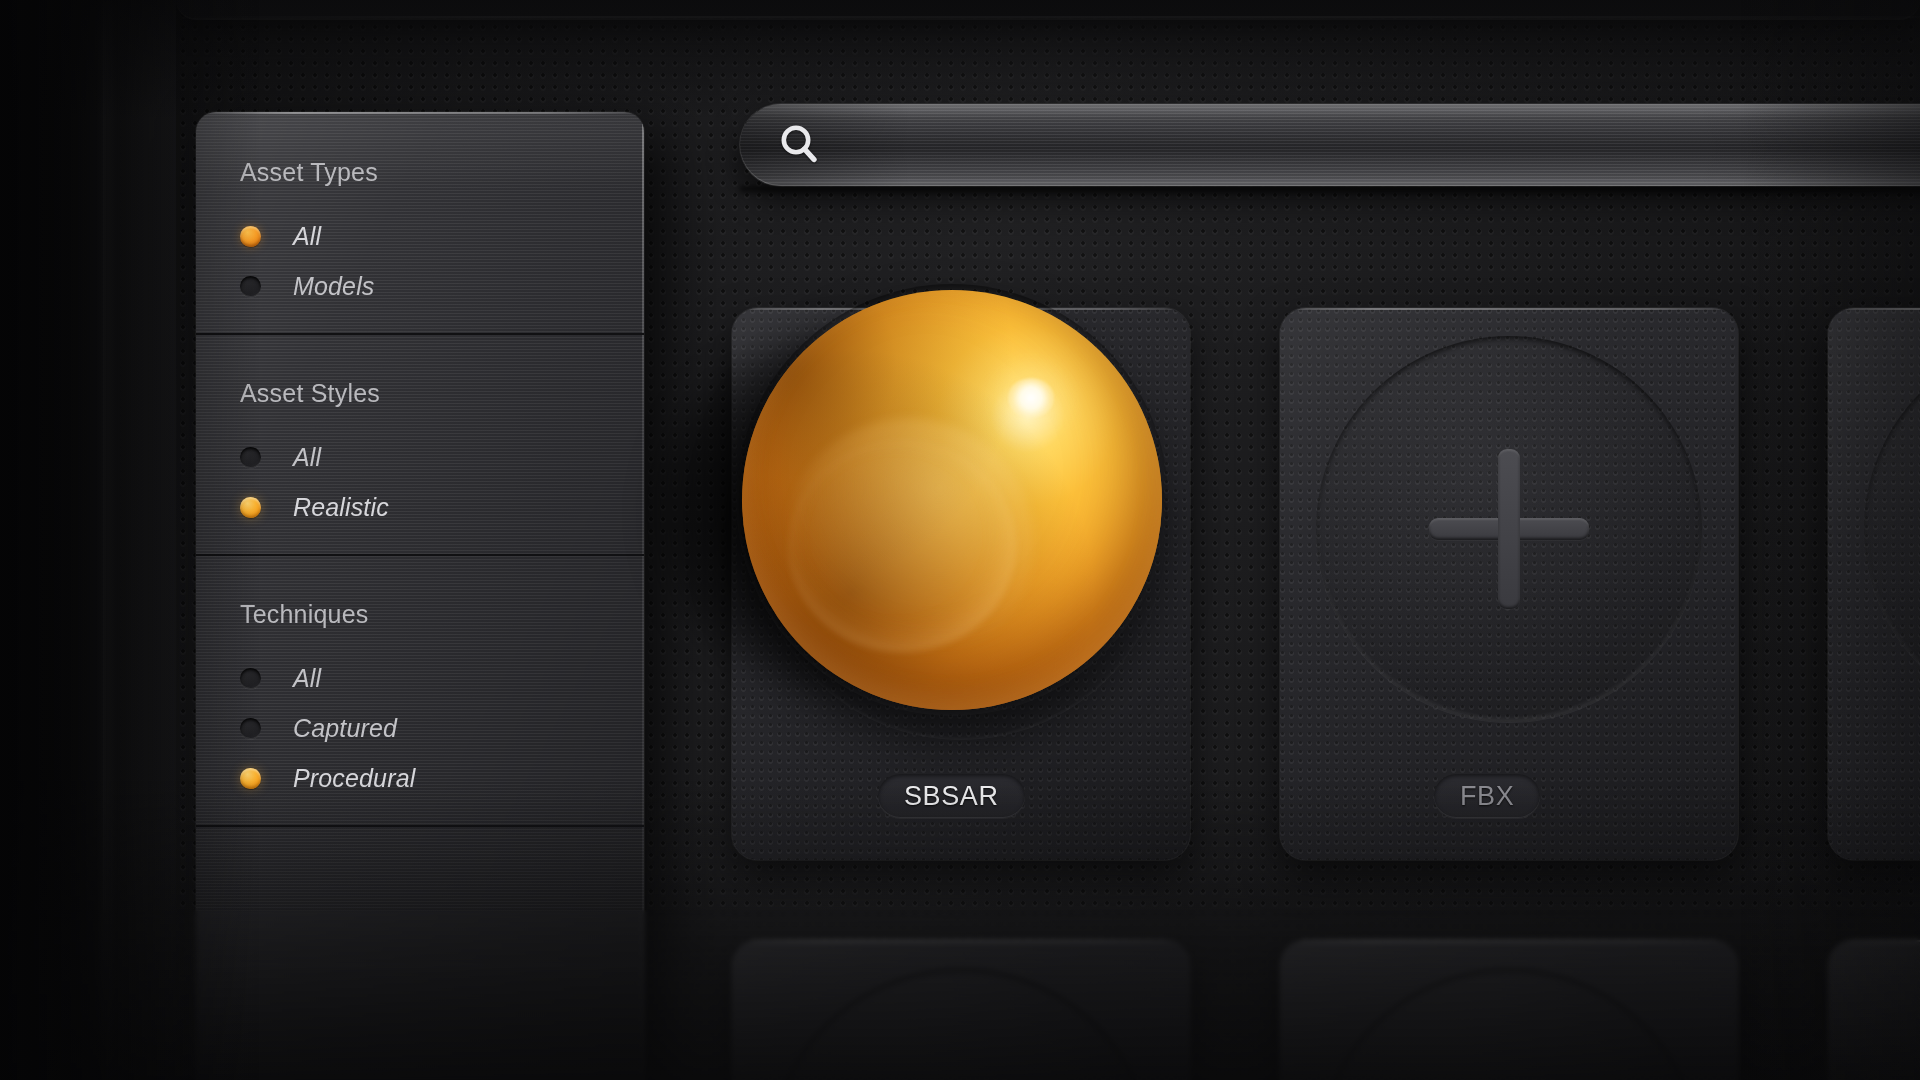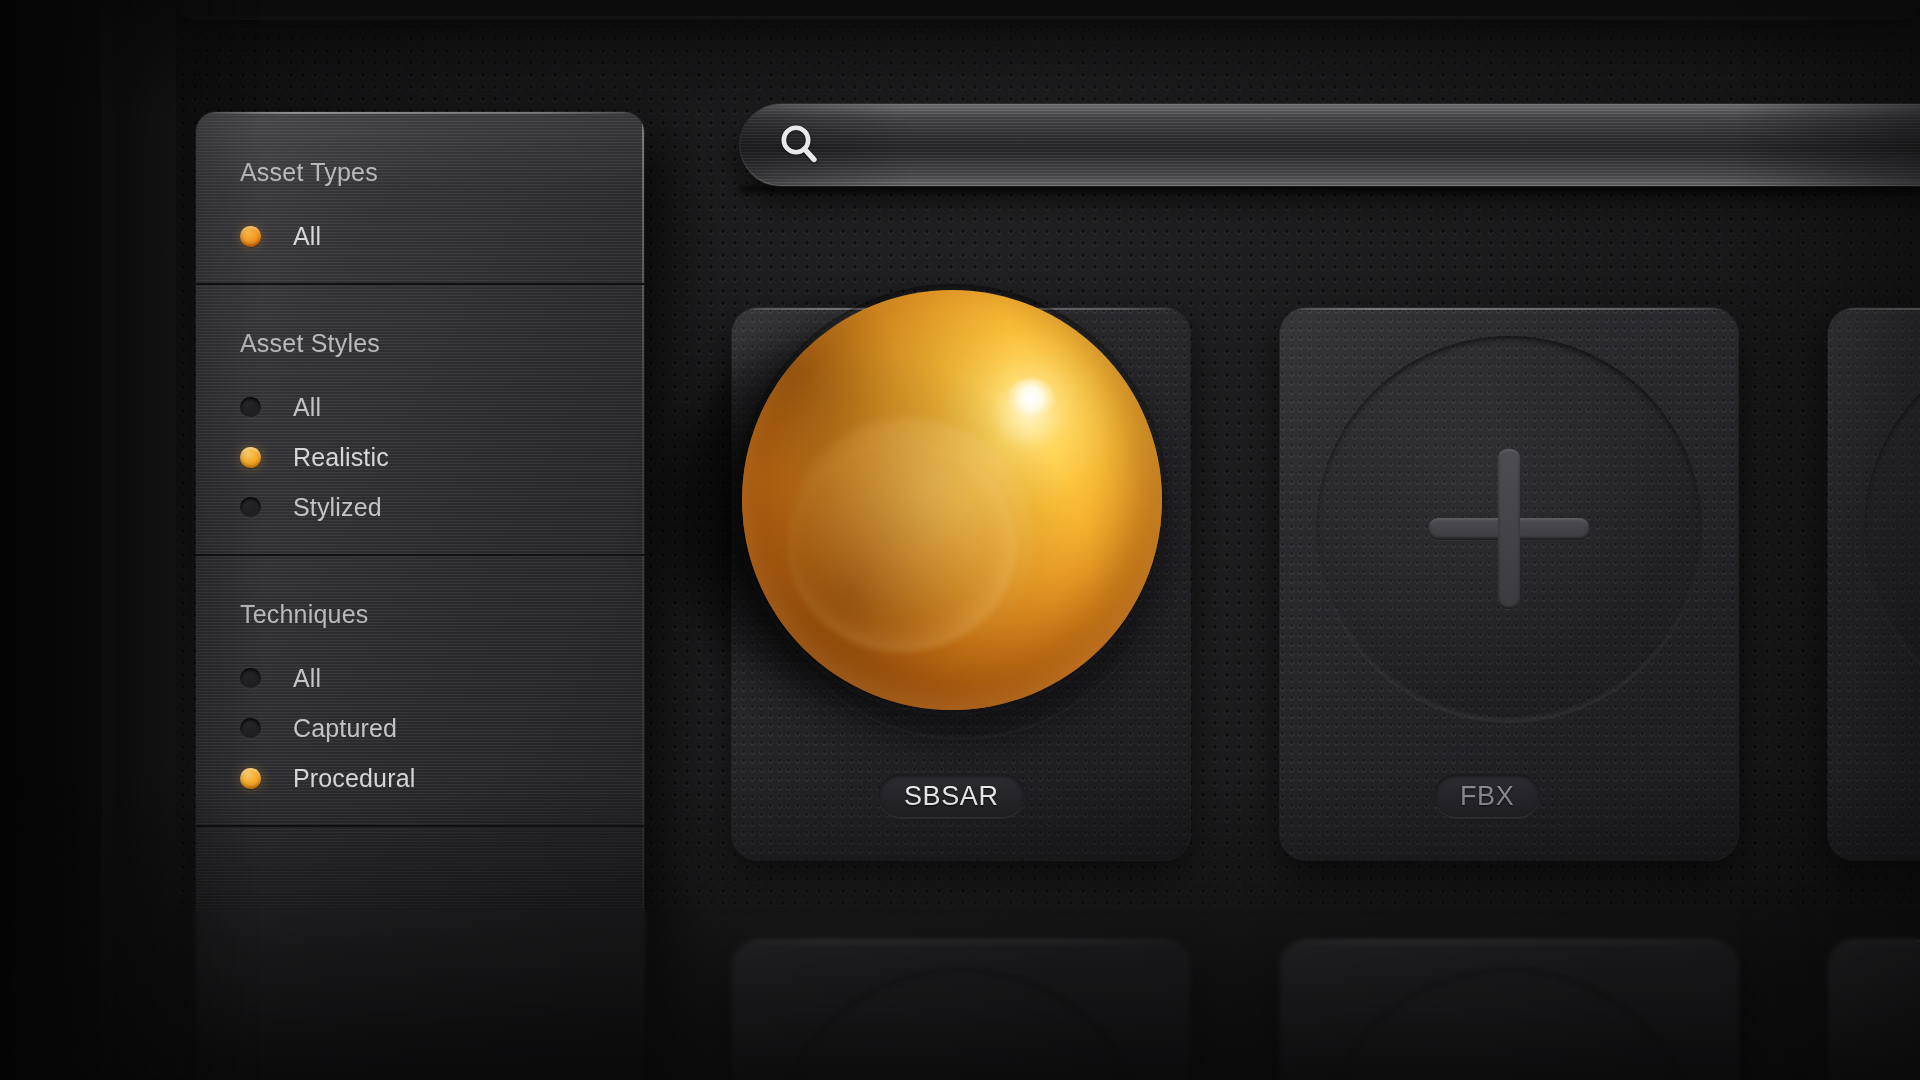--- a/index.html
+++ b/index.html
@@ -69,21 +69,21 @@
     filter:blur(.3px); }
   #sidebarRightHi { position:absolute; right:0; top:0; width:2px; height:100%;
     background:linear-gradient(180deg, rgba(255,255,255,.34), rgba(255,255,255,.10) 30%, rgba(255,255,255,.04));
   }
   #sidebarContent { position:absolute; inset:0; }
 
   .group { position:relative; }
   .group + .group { border-top:2px solid #111113; box-shadow:0 1px 0 rgba(255,255,255,.055); }
   .group-title { color:#b9b9bd; font-size:25px; letter-spacing:.2px;
     padding:0 0 0 44px; line-height:1; }
-  .opt-list { margin-top:0; }
+  .opt-list { margin-top:0;font-style:italic; }
   .opt { position:relative; display:flex; align-items:center; height:50px;
     padding-left:44px; cursor:default; }
   .radio { position:relative; width:21px; height:21px; flex:0 0 21px; border-radius:50%;
     background:radial-gradient(circle at 38% 32%, #27272a 0%, #202023 60%, #2b2b2f 100%);
     box-shadow: inset 0 2px 3px rgba(0,0,0,.85),
                 inset 0 -1px 0 rgba(255,255,255,.10),
                 0 1px 0 rgba(255,255,255,.055);
   }
   .opt.on .radio {
     background:radial-gradient(circle at 36% 30%, #ffc24d 0%, #f9a029 42%, #e07c12 80%, #b85f08 100%);
@@ -260,37 +260,37 @@
 
     <div id="sidebarContent">
 
       <div class="group" style="padding:48px 0 22px 0;">
         <div class="group-title">Asset Types</div>
         <div class="opt-list" style="margin-top:26px;">
           <div class="opt on">
             <div class="radio"></div>
             <div class="opt-label">All</div>
           </div>
+          <div class="opt">
+            <div class="radio"></div>
+            <div class="opt-label">Models</div>
+          </div>
         </div>
       </div>
 
       <div class="group" style="padding:46px 0 22px 0;">
         <div class="group-title">Asset Styles</div>
         <div class="opt-list" style="margin-top:26px;">
           <div class="opt">
             <div class="radio"></div>
             <div class="opt-label">All</div>
           </div>
           <div class="opt on warm">
             <div class="radio"></div>
             <div class="opt-label">Realistic</div>
-          </div>
-          <div class="opt">
-            <div class="radio"></div>
-            <div class="opt-label">Stylized</div>
           </div>
         </div>
       </div>
 
       <div class="group" style="padding:46px 0 22px 0;">
         <div class="group-title">Techniques</div>
         <div class="opt-list" style="margin-top:26px;">
           <div class="opt">
             <div class="radio"></div>
             <div class="opt-label">All</div>

